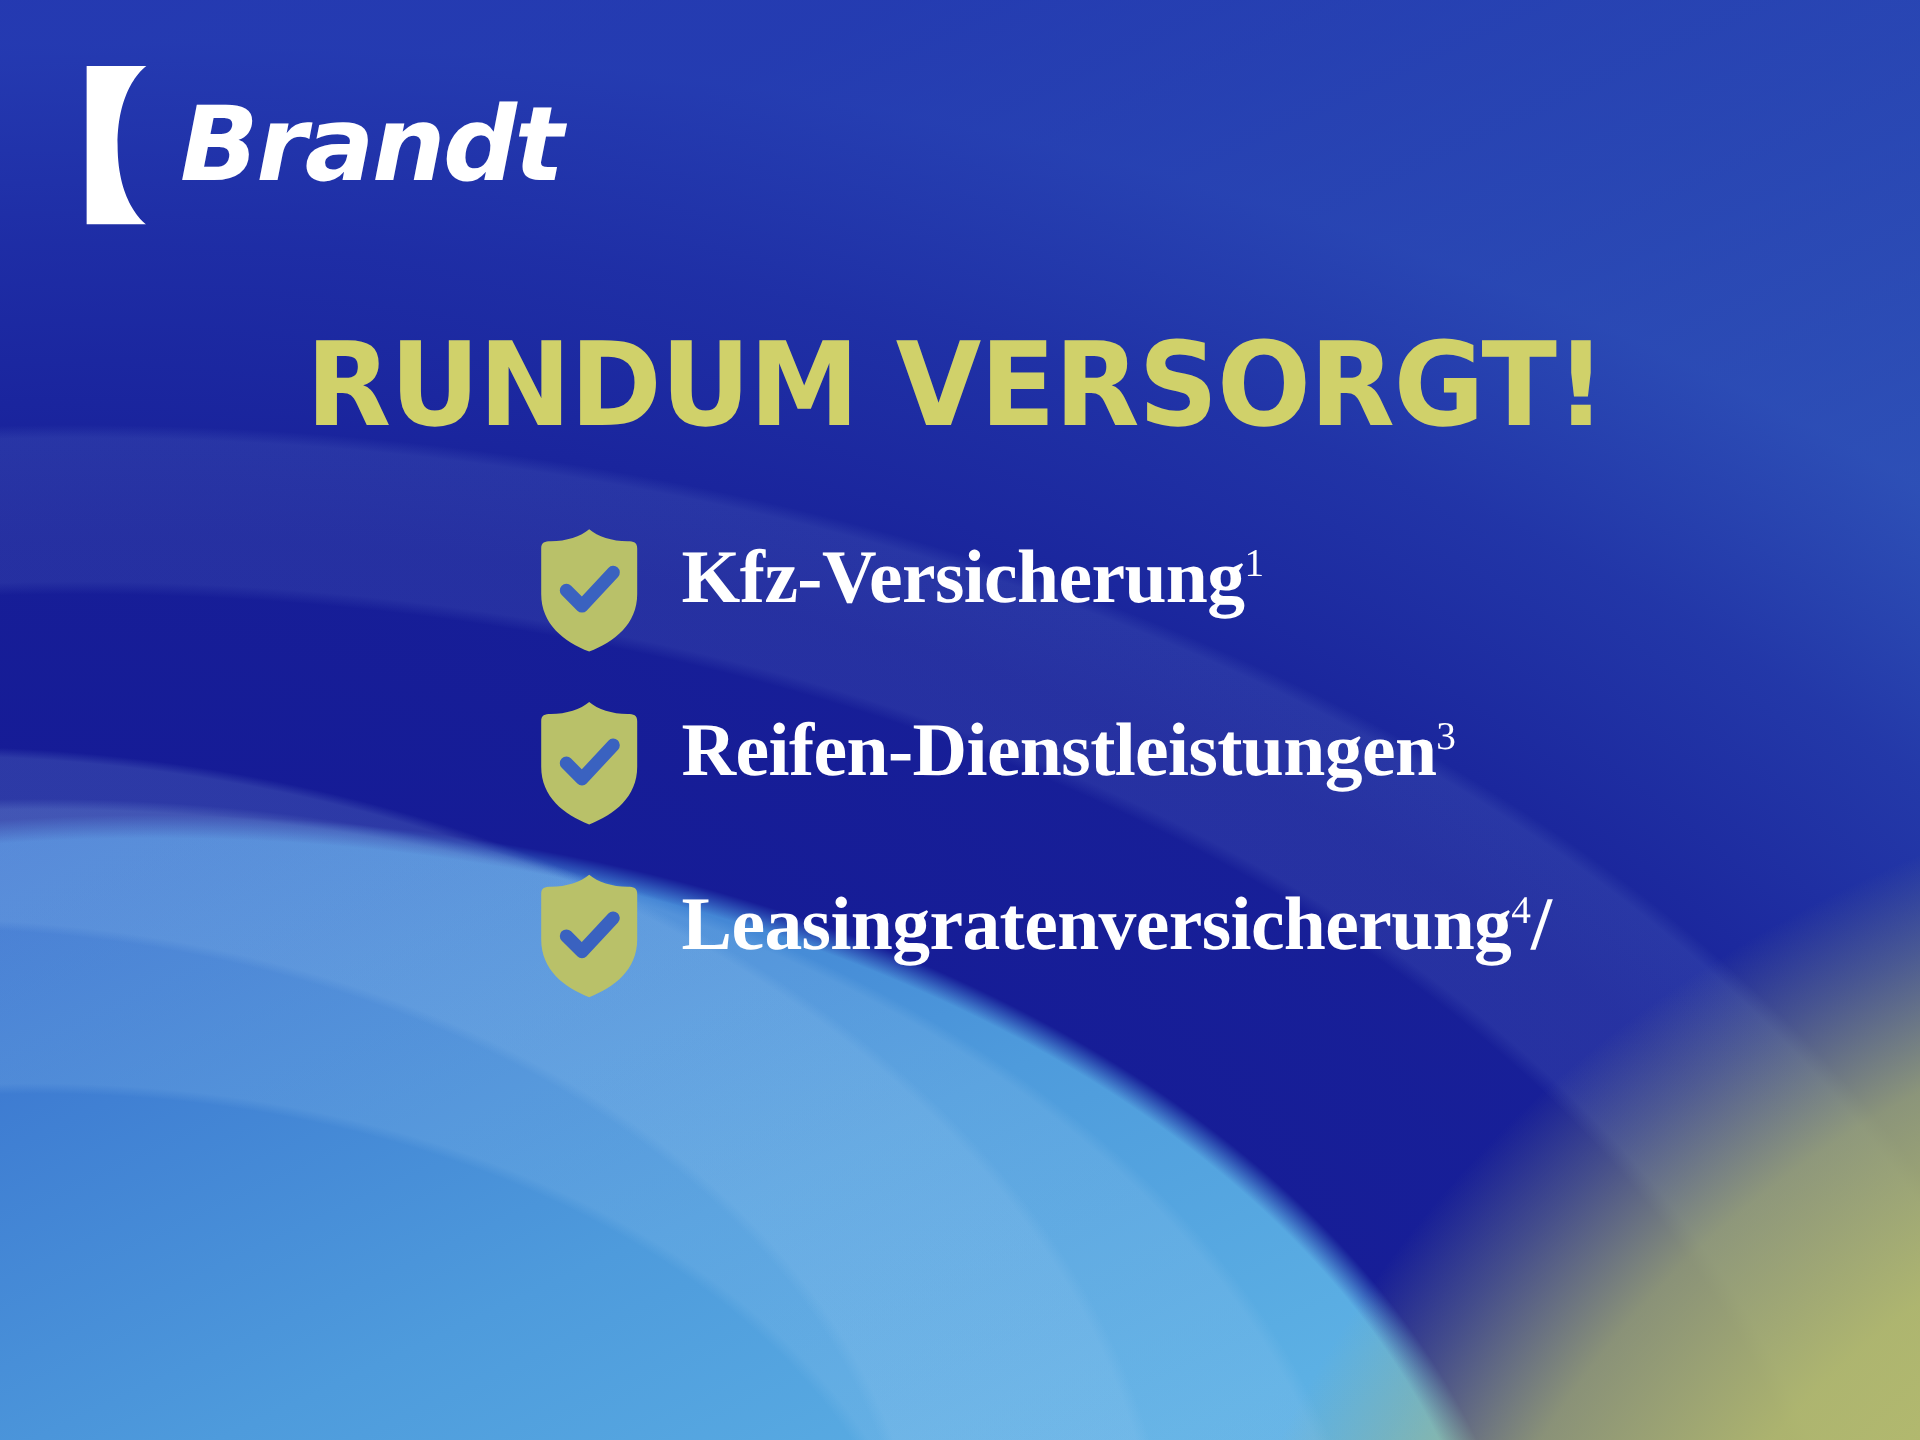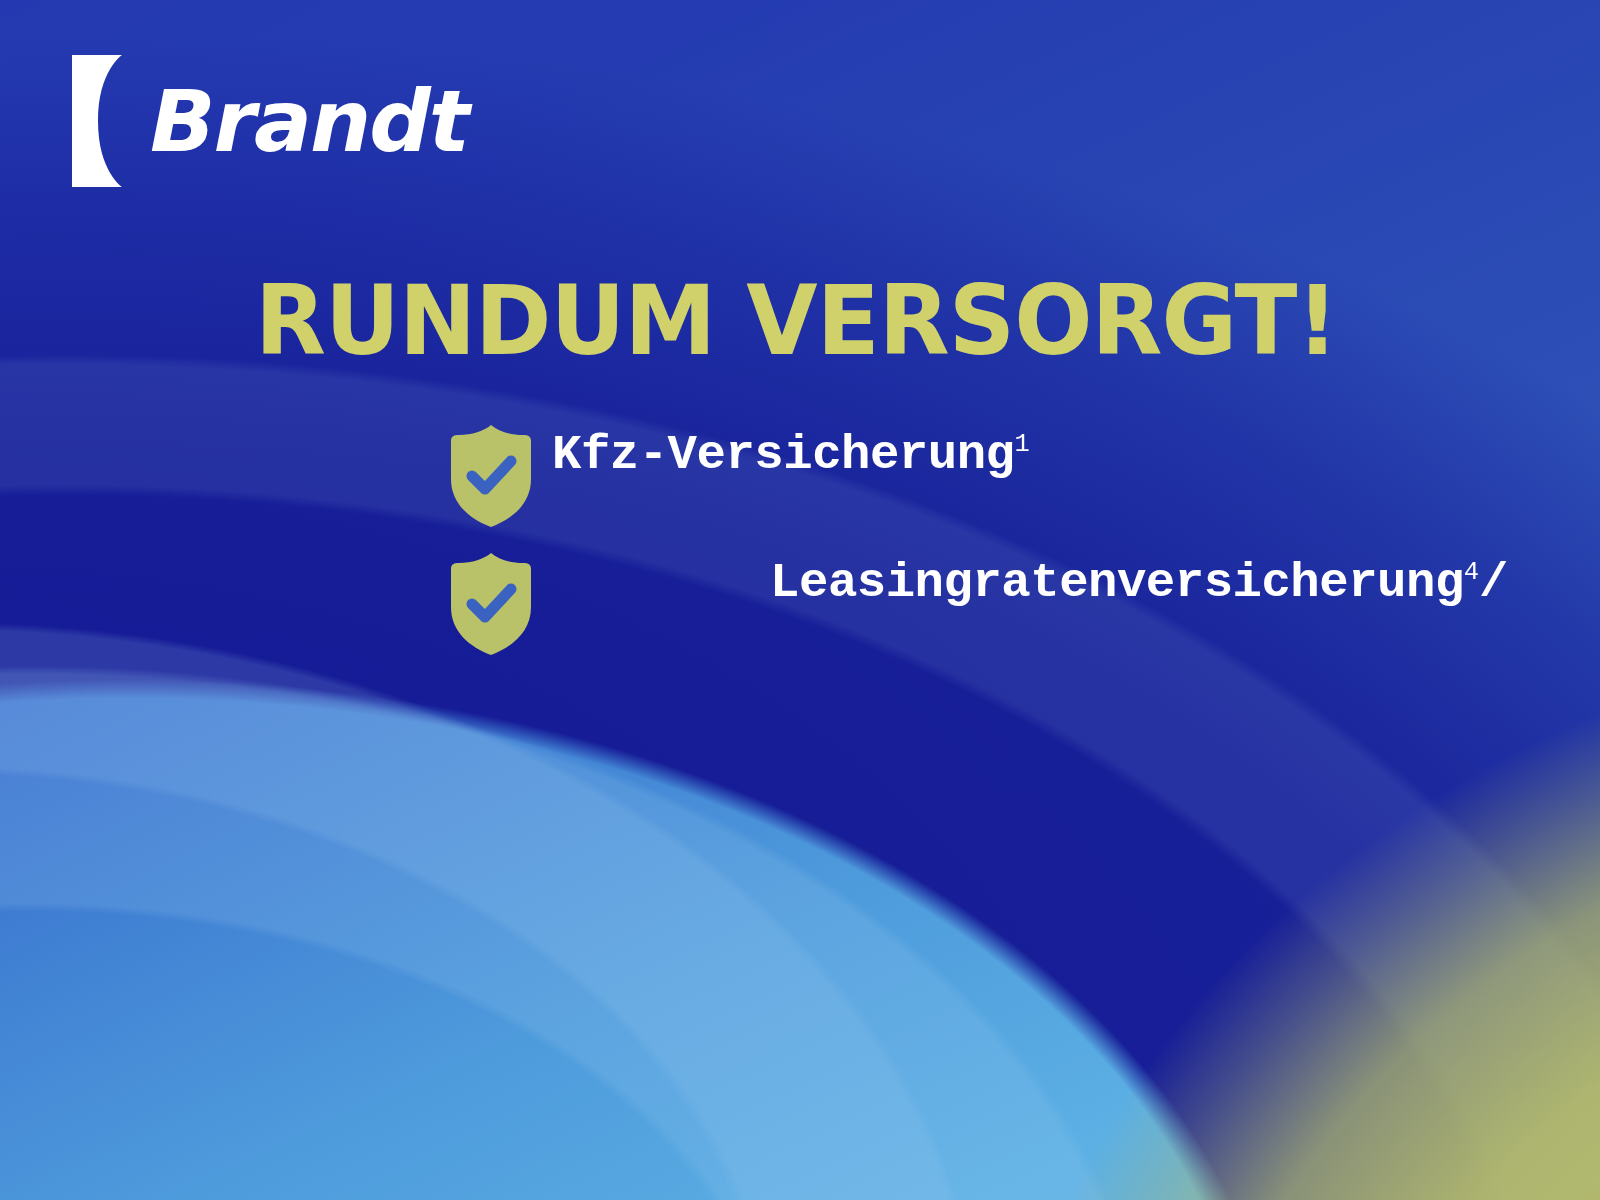--- a/index.html
+++ b/index.html
@@ -163,36 +163,35 @@
     left: 448px;
     top: 418px;
     width: 1060px;
   }
   .benefit-row {
     position: relative;
     min-height: 128px;
   }
   .benefit-row.is-tall {
     min-height: 170px;
-    text-align: right;
   }
   .shield {
     position: absolute;
     left: 0;
     top: 6px;
     width: 86px;
     height: 104px;
     display: block;
   }
   .benefit-text {
-    margin: 0;
+    margin: 16px;
     padding-left: 104px;
     color: #ffffff;
-    font-family: Liberation Mono, monospace;
-    font-size: 49px;
+    font-family: Liberation Serif, serif;
+    font-size: 63px;
     font-weight: 700;
     letter-spacing: -0.5px;
     line-height: 1.52;
     white-space: nowrap;
   }
   .benefit-text.wrap {
     white-space: normal;
     line-height: 1.55;
   }
   .benefit-text sup {
@@ -238,20 +237,27 @@
 
       <li class="benefit-row">
         <svg class="shield" viewBox="0 0 86 104" aria-hidden="true">
           <path d="M43 1 C36 7 24 11 11 11 C6 11 3 12 3 17 L3 55 C3 80 22 95 43 103 C64 95 83 80 83 55 L83 17 C83 12 80 11 75 11 C62 11 50 7 43 1 Z" fill="#b9c169"></path>
           <path d="M24 52 L37 65 L63 37" fill="none" stroke="#3a62c0" stroke-width="11" stroke-linecap="round" stroke-linejoin="round"></path>
         </svg>
         <p class="benefit-text"><span>Kfz-Versicherung</span><sup>1</sup></p>
       </li>
 
 
+      <li class="benefit-row">
+        <svg class="shield" viewBox="0 0 86 104" aria-hidden="true">
+          <path d="M43 1 C36 7 24 11 11 11 C6 11 3 12 3 17 L3 55 C3 80 22 95 43 103 C64 95 83 80 83 55 L83 17 C83 12 80 11 75 11 C62 11 50 7 43 1 Z" fill="#b9c169"></path>
+          <path d="M24 52 L37 65 L63 37" fill="none" stroke="#3a62c0" stroke-width="11" stroke-linecap="round" stroke-linejoin="round"></path>
+        </svg>
+        <p class="benefit-text"><span>Reifen-Dienstleistungen</span><sup>3</sup></p>
+      </li>
 
       <li class="benefit-row is-tall">
         <svg class="shield" viewBox="0 0 86 104" aria-hidden="true">
           <path d="M43 1 C36 7 24 11 11 11 C6 11 3 12 3 17 L3 55 C3 80 22 95 43 103 C64 95 83 80 83 55 L83 17 C83 12 80 11 75 11 C62 11 50 7 43 1 Z" fill="#b9c169"></path>
           <path d="M24 52 L37 65 L63 37" fill="none" stroke="#3a62c0" stroke-width="11" stroke-linecap="round" stroke-linejoin="round"></path>
         </svg>
         <p class="benefit-text wrap"><span>Leasingratenversicherung</span><sup>4</sup><span class="sep">/</span></p>
       </li>
 
     </ul>

